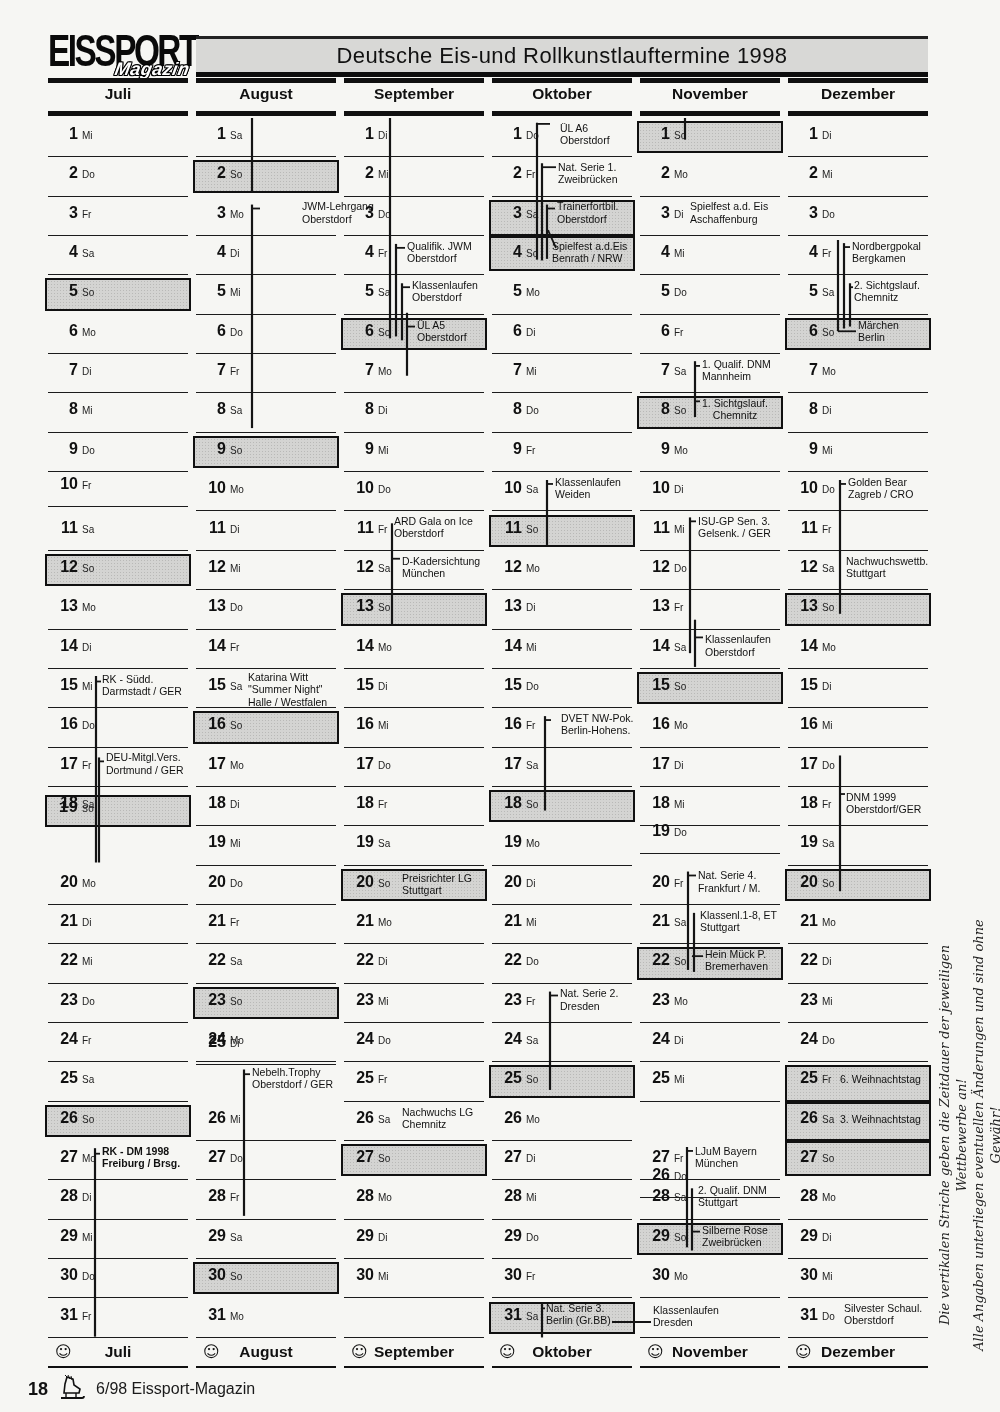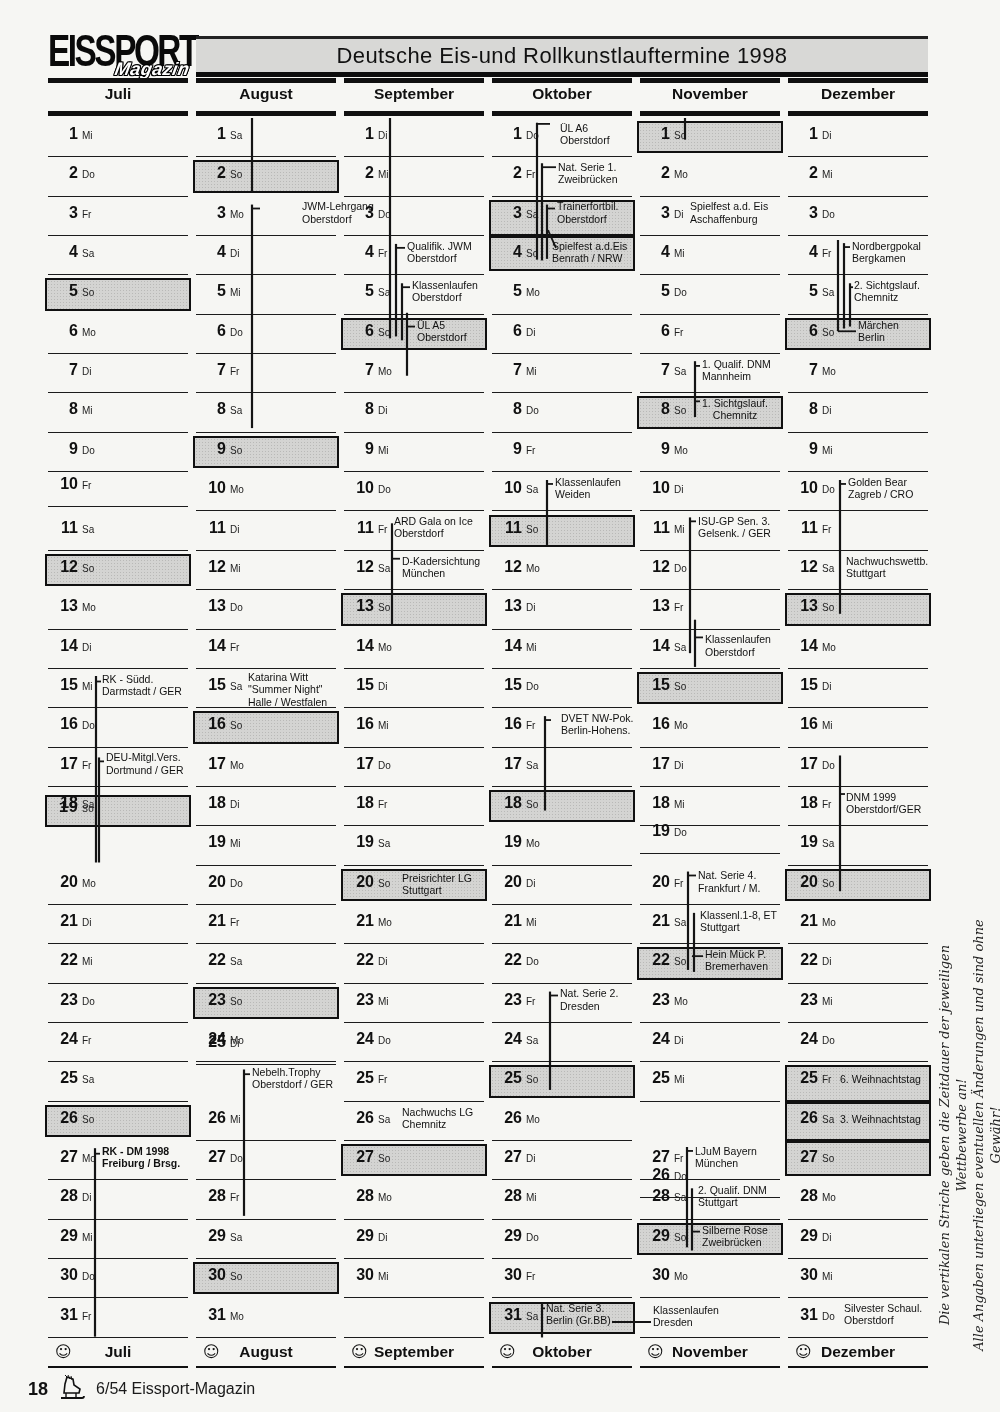--- a/index.html
+++ b/index.html
@@ -819,17 +819,17 @@
   </div>
 
   <div class="pfoot">
     <span class="pnum">18</span>
     <svg width="30" height="30" viewBox="0 0 30 30">
       <path d="M10 3 L16 5 L17 11 L23 15 L22 19 L7 19 L8 10 Z" fill="none" stroke="#111" stroke-width="1.6"></path>
       <path d="M11 4 L8 1 M13 5 L11 1 M15 6 L14 2" stroke="#111" stroke-width="1" fill="none"></path>
       <path d="M9 19 v4 M19 19 v4" stroke="#111" stroke-width="1.4"></path>
       <path d="M4 24 h21 q2 0 2 -2" stroke="#111" stroke-width="1.8" fill="none"></path>
     </svg>
-    <span class="issue">6/54 Eissport-Magazin</span>
+    <span class="issue">6/98 Eissport-Magazin</span>
   </div>
 
 <div class="connector" style="left: 612px; top: 1321px; width: 39px;"></div>
   </div>
 
 </body></html>

